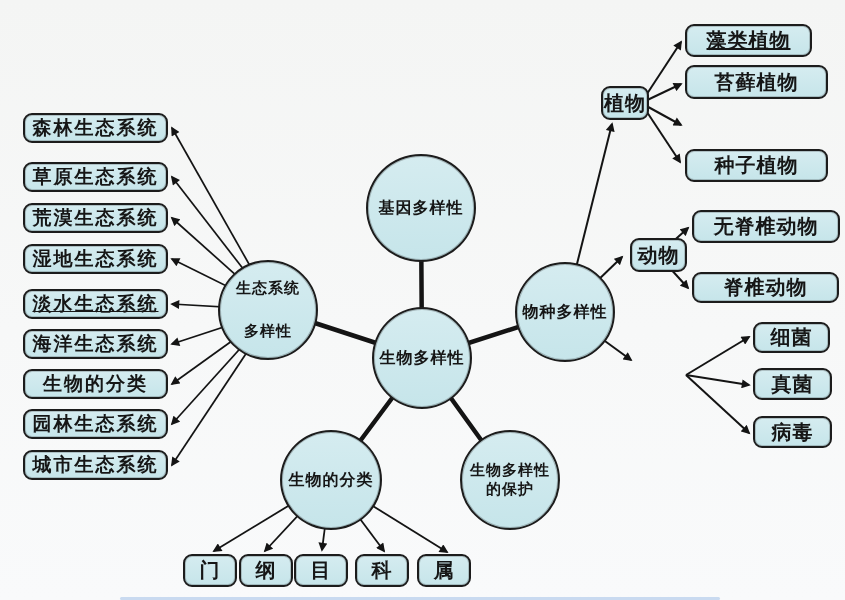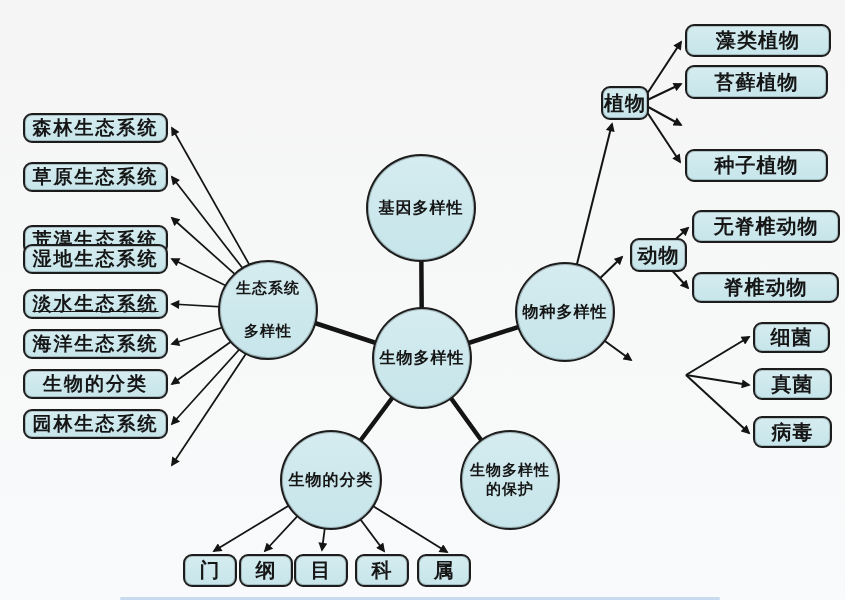--- a/index.html
+++ b/index.html
@@ -133,31 +133,32 @@
     <span>生物的分类</span>
   </div>
 
   <div class="node circle" style="left:460px;top:430px;width:100px;height:100px;">
     <span>生物多样性</span>
     <span>的保护</span>
   </div>
 
   <div class="node box" style="left:23px;top:113px;width:145px;height:30px;">森林生态系统</div>
   <div class="node box" style="left:23px;top:162px;width:145px;height:30px;">草原生态系统</div>
-  <div class="node box" style="left:23px;top:203px;width:145px;height:30px;margin-top:22px;">荒漠生态系统</div>
+  <div class="node box" style="left:23px;top:203px;width:145px;height:30px;">荒漠生态系统</div>
   <div class="node box" style="left:23px;top:244px;width:145px;height:30px;">湿地生态系统</div>
   <div class="node box" style="left:23px;top:289px;width:145px;height:30px;text-decoration:underline;">淡水生态系统</div>
   <div class="node box" style="left:23px;top:329px;width:145px;height:30px;">海洋生态系统</div>
   <div class="node box" style="left:23px;top:369px;width:145px;height:30px;">生物的分类</div>
   <div class="node box" style="left:23px;top:409px;width:145px;height:30px;">园林生态系统</div>
+  <div class="node box" style="left:23px;top:450px;width:145px;height:30px;">城市生态系统</div>
 
   <div class="node box small" style="left:601px;top:86px;width:48px;height:34px;font-size:20px;">植物</div>
   <div class="node box small" style="left:630px;top:238px;width:57px;height:34px;font-size:20px;">动物</div>
 
-  <div class="node box small" style="left:685px;top:24px;width:146px;height:33px;font-size:20px;">藻类植物</div>
+  <div class="node box small" style="left:685px;top:24px;width:127px;height:33px;font-size:20px;text-decoration:underline;">藻类植物</div>
   <div class="node box small" style="left:685px;top:65px;width:143px;height:34px;font-size:20px;">苔藓植物</div>
   <div class="node box small" style="left:685px;top:149px;width:143px;height:33px;font-size:20px;">种子植物</div>
 
   <div class="node box small" style="left:692px;top:210px;width:148px;height:33px;font-size:20px;">无脊椎动物</div>
   <div class="node box small" style="left:692px;top:272px;width:147px;height:31px;font-size:20px;">脊椎动物</div>
 
   <div class="node box small" style="left:753px;top:322px;width:77px;height:31px;font-size:20px;">细菌</div>
   <div class="node box small" style="left:753px;top:368px;width:79px;height:32px;font-size:20px;">真菌</div>
   <div class="node box small" style="left:753px;top:416px;width:79px;height:32px;font-size:20px;">病毒</div>
 

